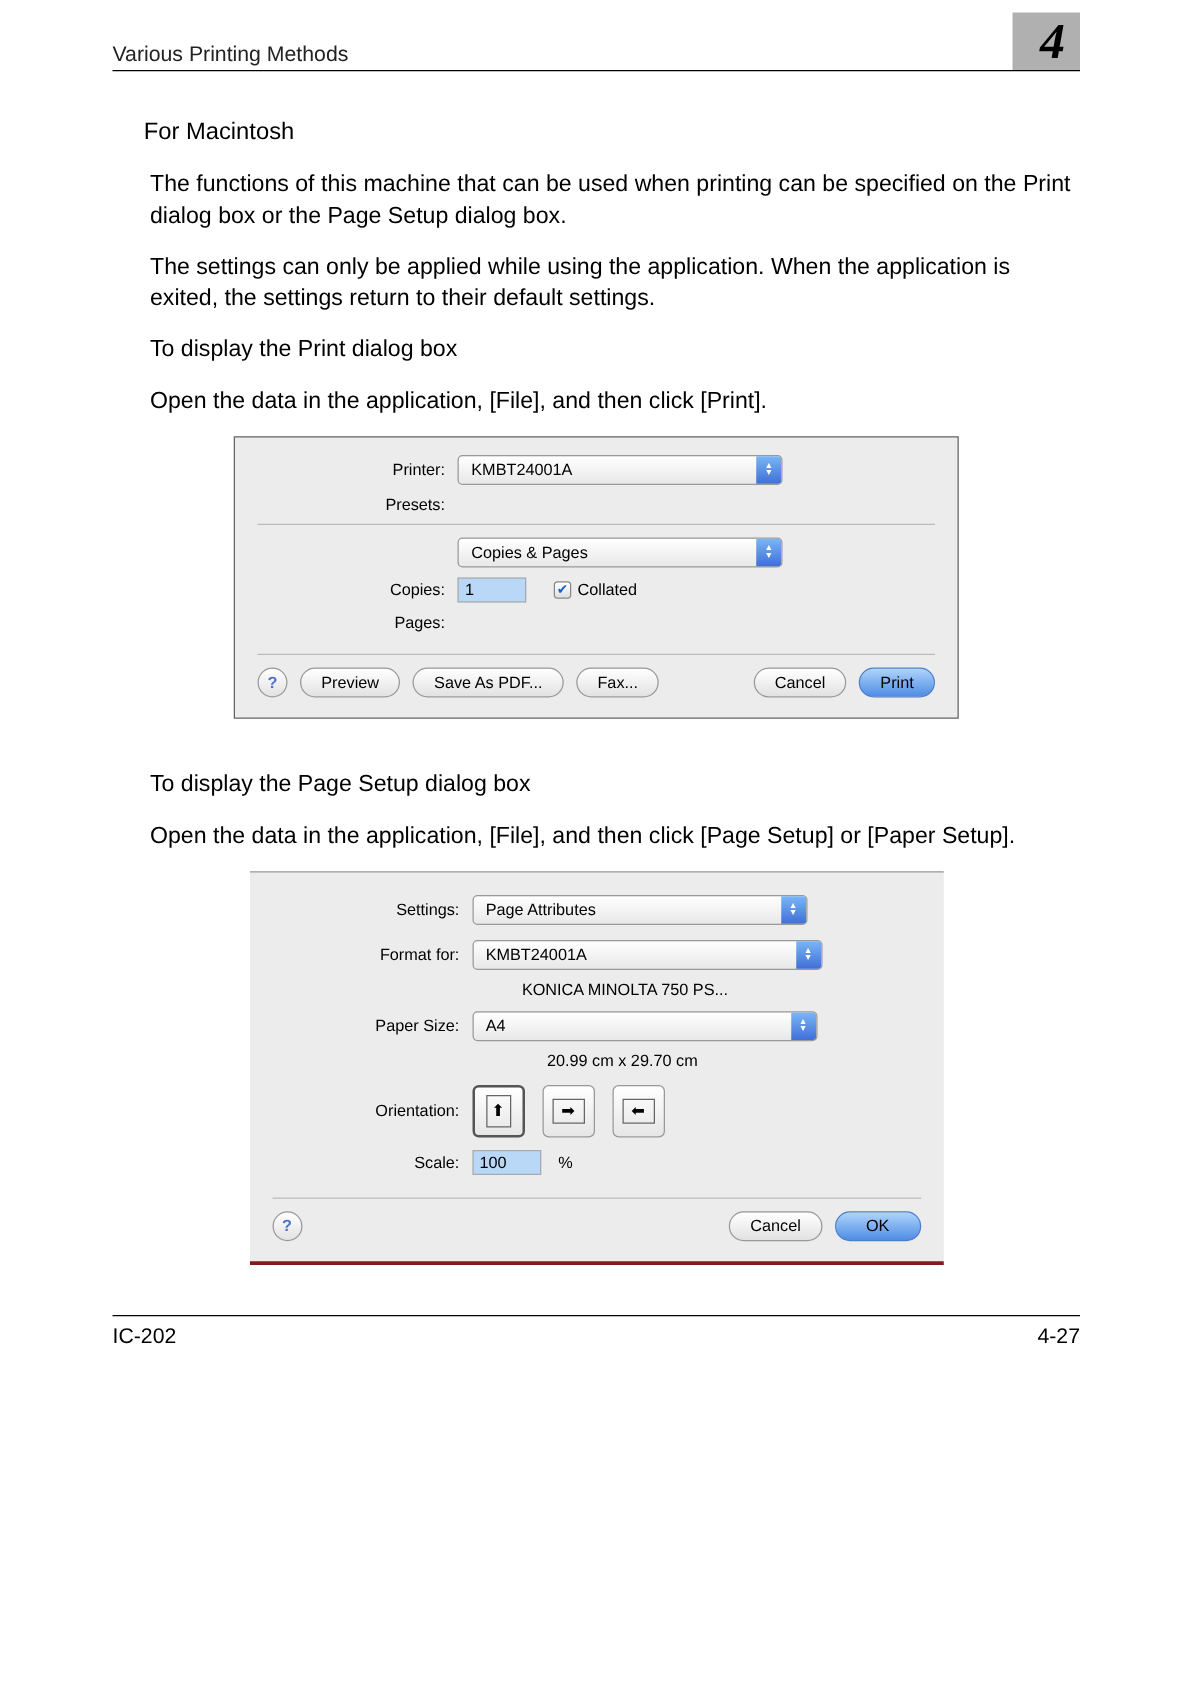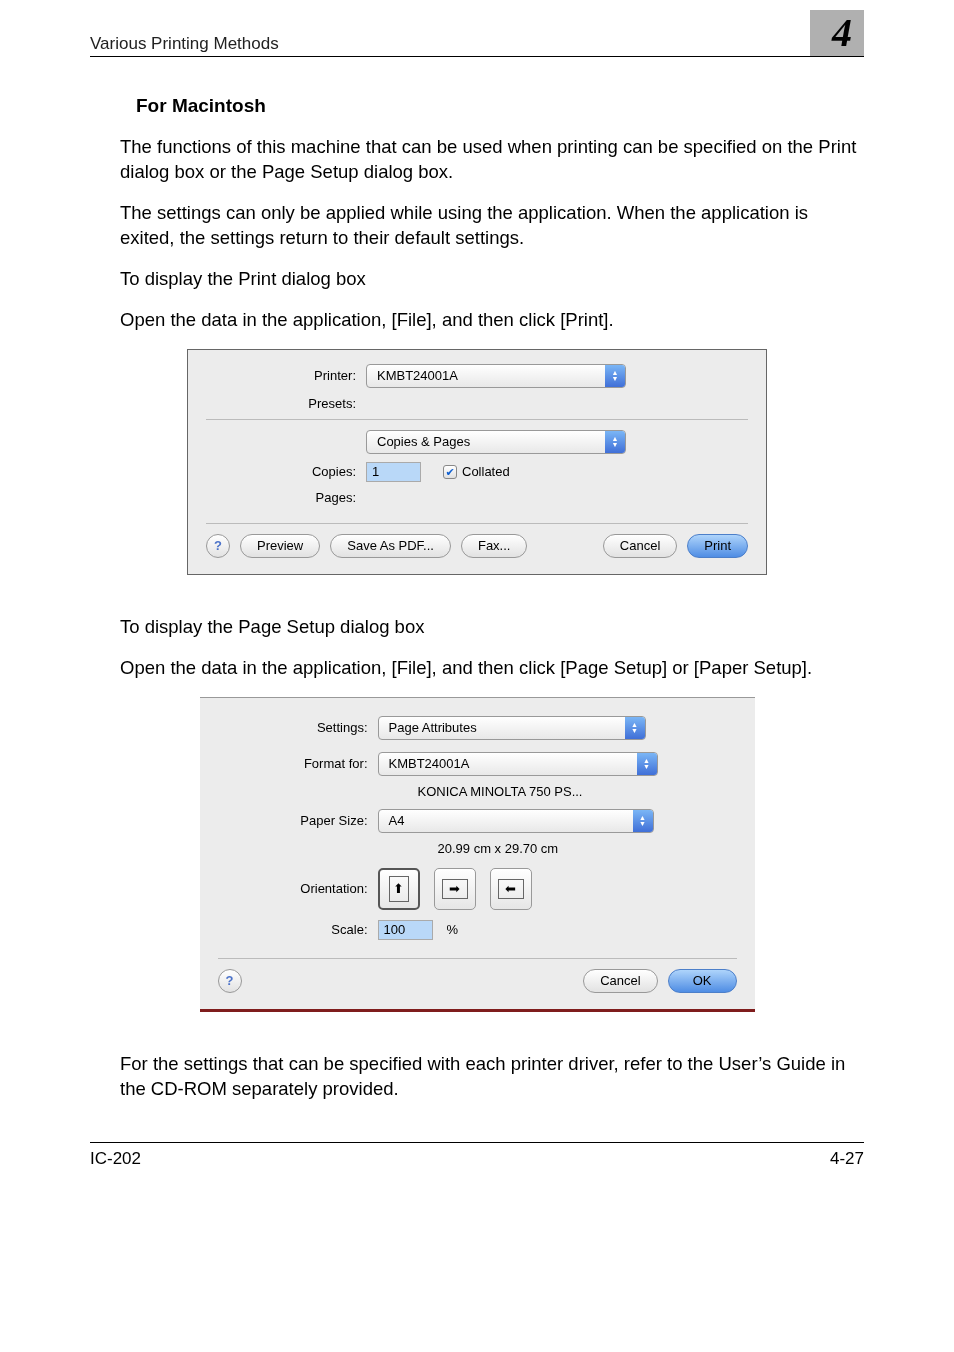--- a/index.html
+++ b/index.html
@@ -31,23 +31,23 @@
       font-weight: bold;
       color: #000;
       padding: 0 12px 0 22px;
       height: 46px;
       line-height: 46px;
       font-family: Georgia, 'Times New Roman', serif;
       position: relative;
       margin-bottom: -2px;
     }
     .section-title {
-      font-weight: bold;
+      font-weight: normal;
       font-size: 19px;
-      margin: 38px 0 18px 46px;
+      margin: 38px 0 18px 25px;
     }
     .para {
       font-size: 18.5px;
       line-height: 1.35;
       margin: 0 0 16px 30px;
     }
     .dialog {
       margin: 14px auto 40px auto;
       width: 580px;
       border: 1px solid #666;
@@ -313,19 +313,18 @@
     <div class="divider" style="margin-top:18px"></div>
 
     <div style="display:flex;align-items:center">
       <span class="help-btn">?</span>
       <span style="flex:1"></span>
       <span class="mac-btn" style="margin-right:10px">Cancel</span>
       <span class="mac-btn default" style="padding:0 24px">OK</span>
     </div>
   </div>
 
-  <p class="para">For the settings that can be specified with each printer driver, refer to the User’s Guide in the CD-ROM separately provided.</p>
 
   <div class="footer-row">
     <span>IC-202</span>
     <span>4-27</span>
   </div>
 </div>
 
 </body></html>

